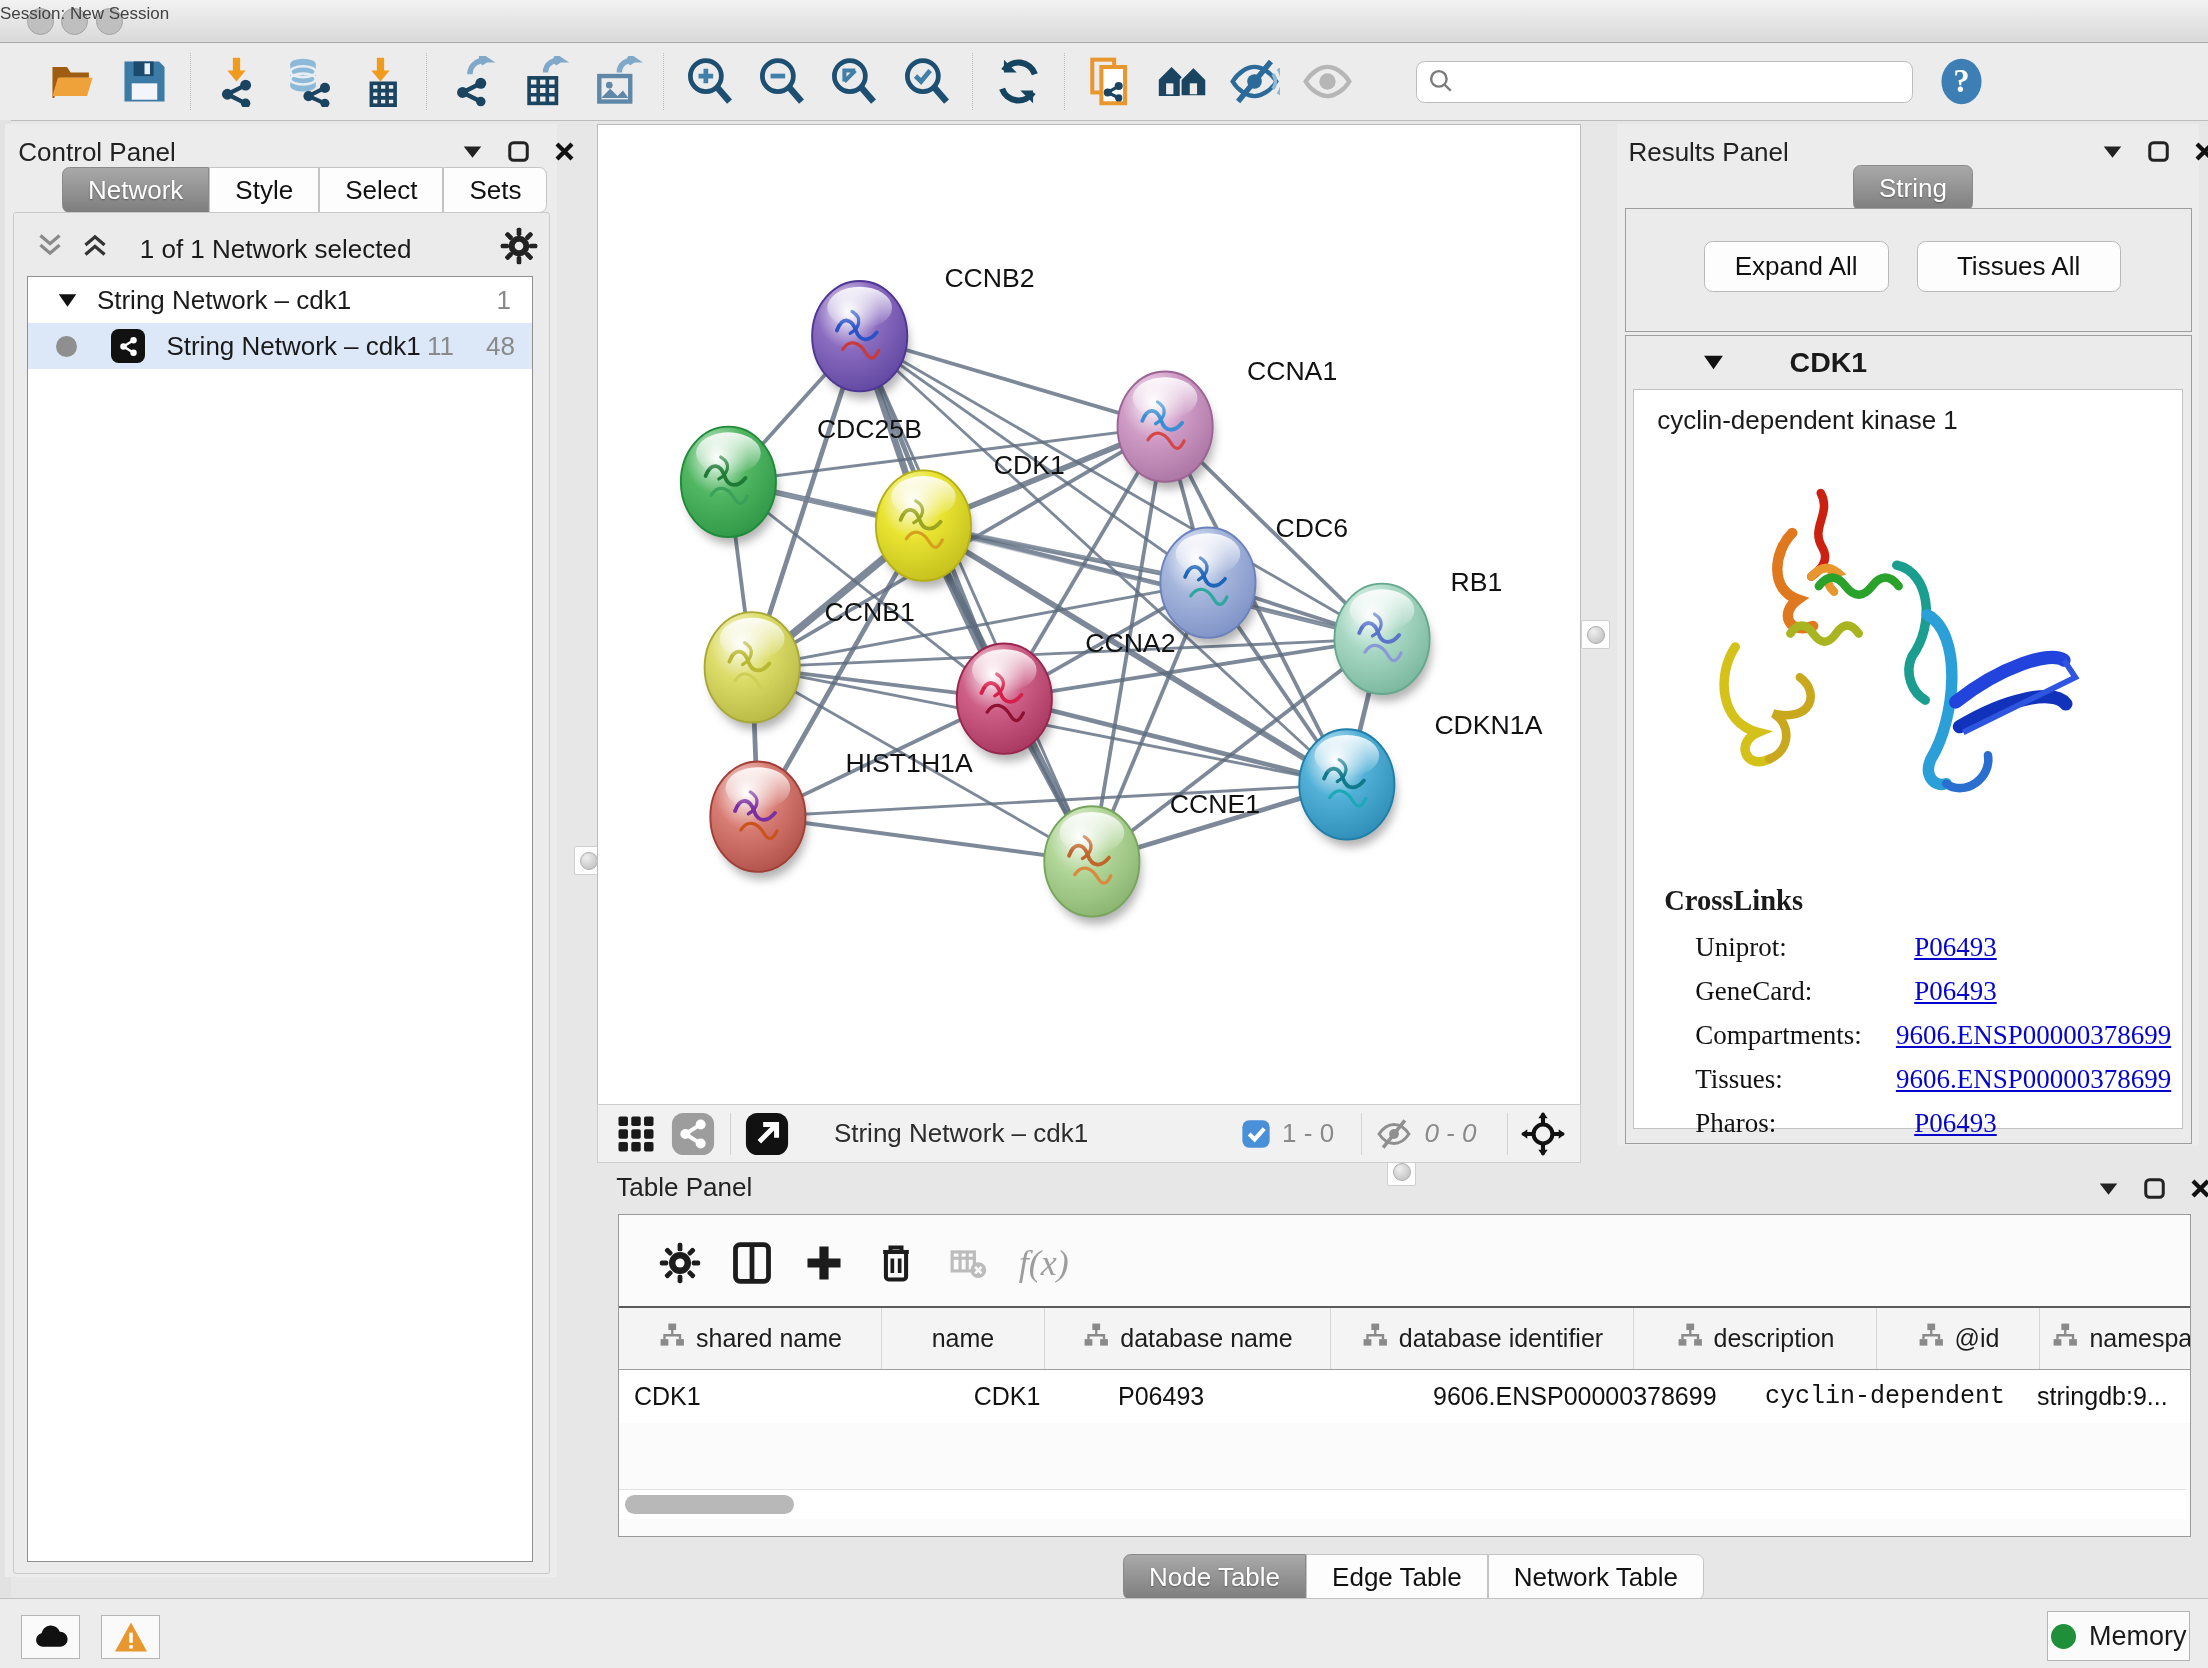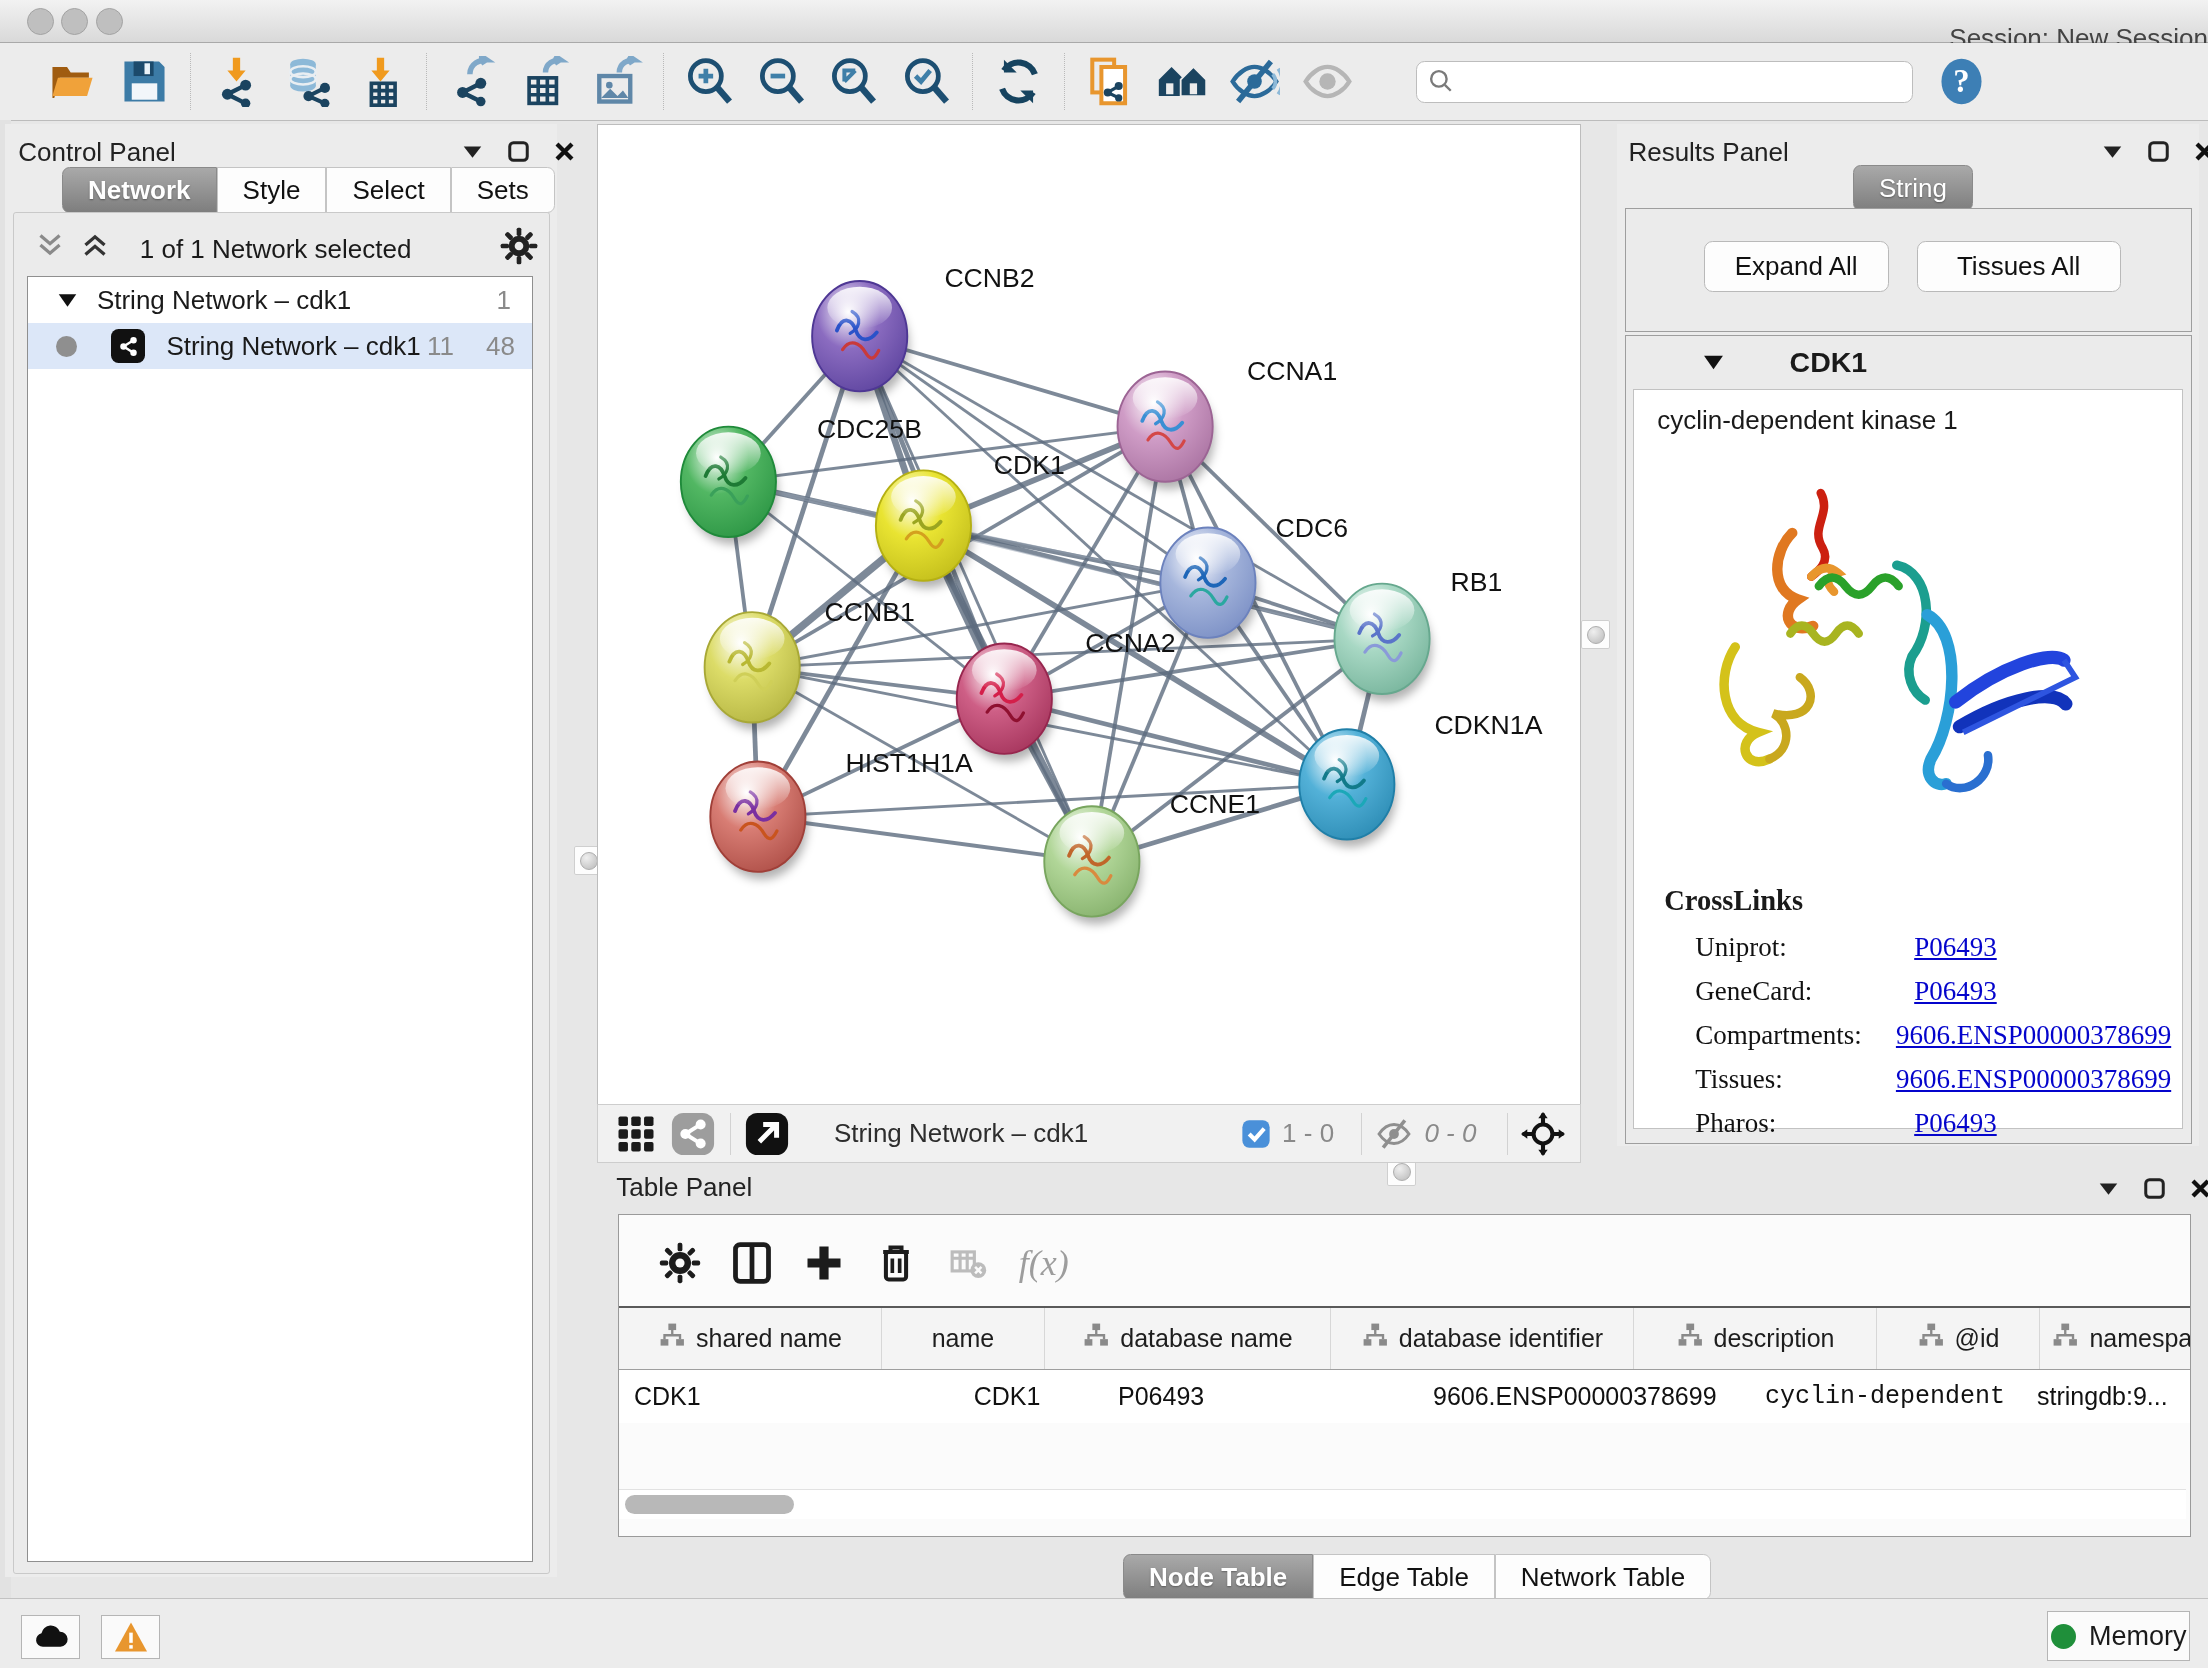--- a/index.html
+++ b/index.html
@@ -6,39 +6,39 @@
   body{
     width:2208px;height:1668px;position:relative;overflow:hidden;
     background:#e7e7e7;font-family:"Liberation Sans",sans-serif;
     -webkit-font-smoothing:antialiased;color:#1a1a1a;
   }
   .abs{position:absolute;}
   
   .titlebar{left:0;top:0;width:2208px;height:42px;
     background:linear-gradient(#f2f2f2,#d9d9d9);border-bottom:1px solid #a9a9a9;}
   .tl{width:25px;height:25px;border-radius:50%;background:#bfbfbf;border:1px solid #a3a3a3;top:7.6px;}
-  .titletext{width:100%;text-align:right;top:23px;font-size:26px;color:#434343;}
+  .titletext{width:100%;text-align:left;top:4px;font-size:17px;color:#434343;}
   
   .toolbar{left:0;top:43px;width:2208px;height:77px;background:#ececec;
     border-bottom:1px solid #bcbcbc;display:flex;align-items:center;}
   .tbi{width:55px;height:55px;margin:0 8.6px;display:flex;align-items:center;justify-content:center;}
   .tbi svg{width:51px;height:51px;}
   .tbsep{width:0;height:57px;border-left:1.9px dotted #b9b9b9;margin:0 9.5px;}
   .searchbox{width:476px;height:40px;background:#fff;border:1px solid #bdbdbd;border-radius:8.6px;
     margin-left:53px;display:flex;align-items:center;padding:0 9.5px;}
   .searchbox input{border:none;outline:none;font-size:23px;width:418px;background:transparent;}
   
   .ptitle{font-size:26px;color:#222;}
   .winicons{display:flex;gap:21px;align-items:center;}
   .winicons svg{width:25px;height:25px;}
   .pane{background:#ebebeb;border:1px solid #c9c9c9;border-radius:2.9px;}
   .tabrow{display:flex;}
   .tab{font-size:26px;padding:6.7px 25px;background:#fdfdfd;border:1px solid #c4c4c4;
     color:#111;border-radius:0;}
-  .tab:first-child{border-radius:7.6px 0 0 7.6px;font-weight:bold;}
+  .tab:first-child{border-radius:7.6px 0 0 7.6px;}
   .tab:last-child{border-radius:0 7.6px 7.6px 0;}
   .tab.active{background:linear-gradient(#a9a9a9,#7e7e7e);color:#fff;border-color:#8a8a8a;
     text-shadow:0 1px 1.9px rgba(0,0,0,.35);}
   
   .treebox{background:#fff;border:1.9px solid #8f8f8f;}
   .treerow{display:flex;align-items:center;font-size:26px;height:46px;}
   .treerow.sel{background:#dce7f8;}
   .count{color:#8a8a8a;font-size:26px;}
   .shareicon{width:34px;height:34px;border-radius:7.6px;background:#111;display:flex;align-items:center;justify-content:center;}
   

